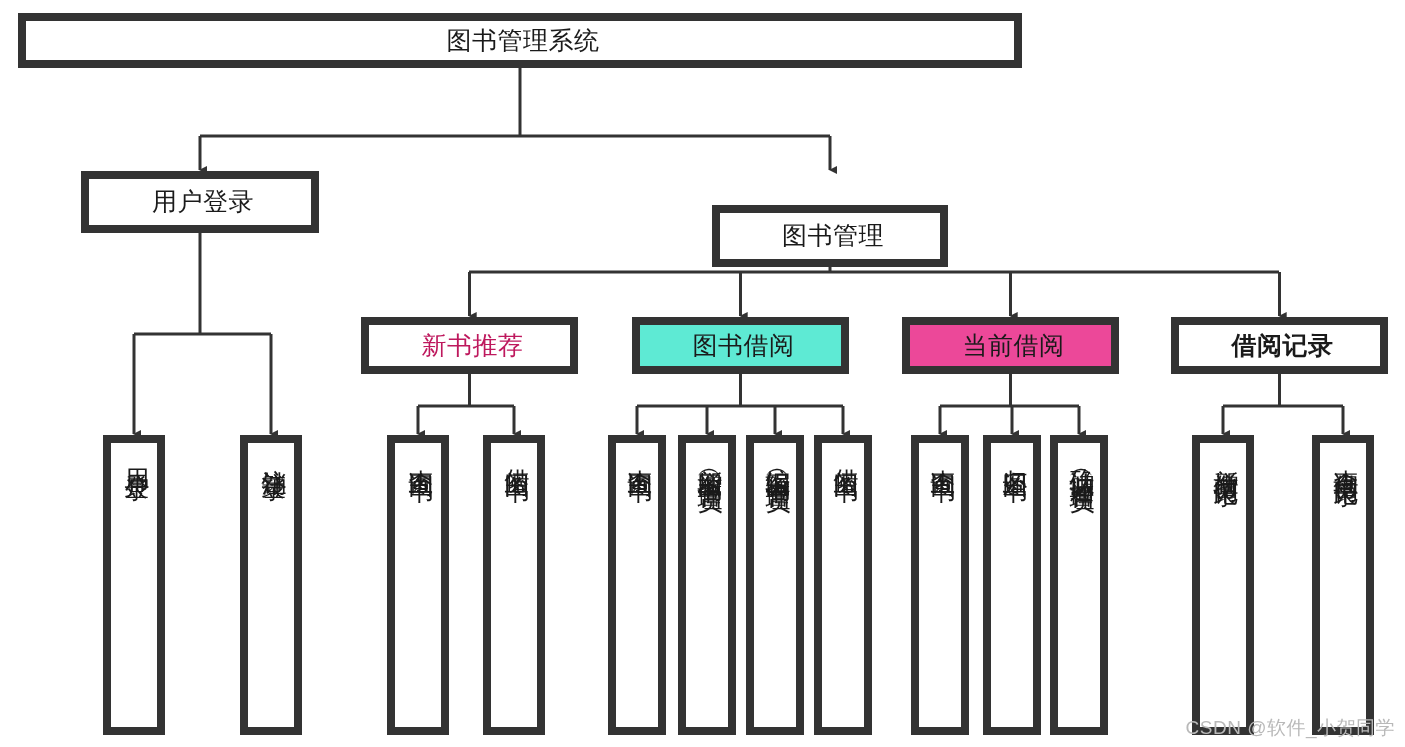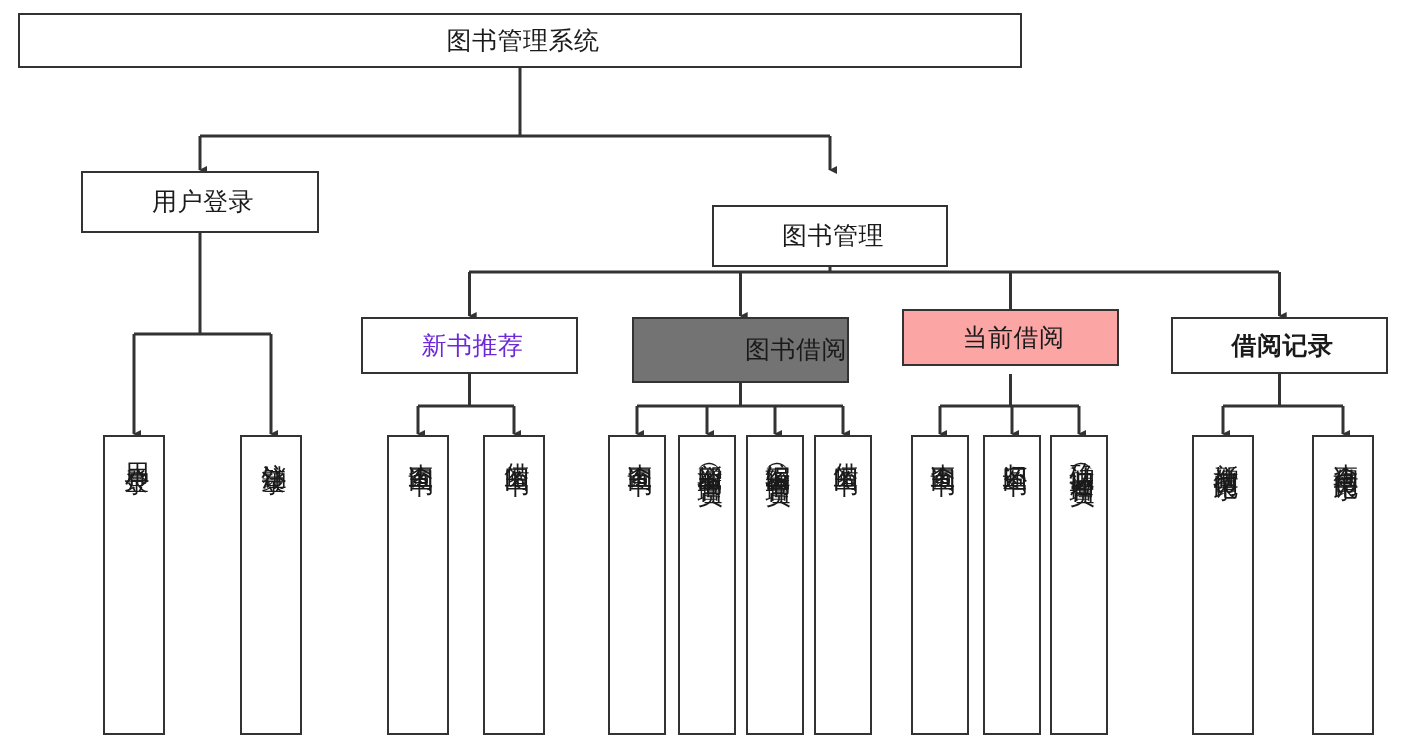--- a/index.html
+++ b/index.html
@@ -24,21 +24,21 @@
     left: 0;
     top: 0;
     width: 1405px;
     height: 747px;
     pointer-events: none;
   }
   .node {
     position: absolute;
     box-sizing: border-box;
     background: #ffffff;
-    border: 2px solid #4c1d95;
+    border: 8px solid #4c1d95;
     display: flex;
     align-items: center;
     justify-content: center;
     color: #1a1a1a;
     padding-left: 6px;
   }
   .node .node-label {
     display: block;
     text-align: center;
     line-height: 1.18;
@@ -121,27 +121,27 @@
   <div id="node-layer">
       <div class="node horiz root" style="left: 18px; top: 13px; width: 1004px; height: 55px; border-color: rgb(51, 51, 51); background: rgb(255, 255, 255); color: rgb(26, 26, 26);">
         <span class="node-label">图书管理系统</span>
       </div>
       <div class="node horiz" style="left: 81px; top: 171px; width: 238px; height: 62px; border-color: rgb(51, 51, 51); background: rgb(255, 255, 255); color: rgb(26, 26, 26);">
         <span class="node-label">用户登录</span>
       </div>
       <div class="node horiz" style="left: 712px; top: 171px; width: 236px; height: 62px; border-color: rgb(51, 51, 51); background: rgb(255, 255, 255); color: rgb(26, 26, 26); margin-top: 34px;">
         <span class="node-label">图书管理</span>
       </div>
-      <div class="node horiz" style="left: 361px; top: 317px; width: 217px; height: 57px; border-color: rgb(51, 51, 51); background: rgb(255, 255, 255); color: #6d28d9;">
+      <div class="node horiz" style="left: 361px; top: 317px; width: 217px; height: 57px; border-color: rgb(51, 51, 51); background: rgb(255, 255, 255); color: #be185d;">
         <span class="node-label">新书推荐</span>
       </div>
-      <div class="node horiz" style="left: 632px; top: 317px; width: 217px; height: 66px; border-color: rgb(51, 51, 51); background: #737373; color: rgb(26, 26, 26); justify-content: flex-end;">
+      <div class="node horiz" style="left: 632px; top: 317px; width: 217px; height: 57px; border-color: rgb(51, 51, 51); background: #5eead4; color: rgb(26, 26, 26);">
         <span class="node-label">图书借阅</span>
       </div>
-      <div class="node horiz" style="left: 902px; top: 309px; width: 217px; height: 57px; border-color: rgb(51, 51, 51); background: #fca5a5; color: rgb(26, 26, 26);">
+      <div class="node horiz" style="left: 902px; top: 317px; width: 217px; height: 57px; border-color: rgb(51, 51, 51); background: #ec4899; color: rgb(26, 26, 26);">
         <span class="node-label">当前借阅</span>
       </div>
       <div class="node horiz" style="left: 1171px; top: 317px; width: 217px; height: 57px; border-color: rgb(51, 51, 51); background: rgb(255, 255, 255); color: rgb(26, 26, 26); font-weight: bold;">
         <span class="node-label">借阅记录</span>
       </div>
       <div class="node vert" style="left: 103px; top: 435px; width: 62px; height: 300px; border-color: rgb(51, 51, 51); background: rgb(255, 255, 255); color: rgb(26, 26, 26);">
         <span class="node-label">用户登录</span>
       </div>
       <div class="node vert" style="left: 240px; top: 435px; width: 62px; height: 300px; border-color: rgb(51, 51, 51); background: rgb(255, 255, 255); color: rgb(26, 26, 26);">
         <span class="node-label">注销登录</span>
@@ -174,13 +174,14 @@
         <span class="node-label">确认归还（管理员）</span>
       </div>
       <div class="node vert" style="left: 1192px; top: 435px; width: 62px; height: 300px; border-color: rgb(51, 51, 51); background: rgb(255, 255, 255); color: rgb(26, 26, 26);">
         <span class="node-label">新增借阅记录</span>
       </div>
       <div class="node vert" style="left: 1312px; top: 435px; width: 62px; height: 300px; border-color: rgb(51, 51, 51); background: rgb(255, 255, 255); color: rgb(26, 26, 26);">
         <span class="node-label">查询借阅记录</span>
       </div>
     </div>
 
+  <div class="watermark">CSDN @软件_小贺同学</div>
 </div>
 
 </body></html>

